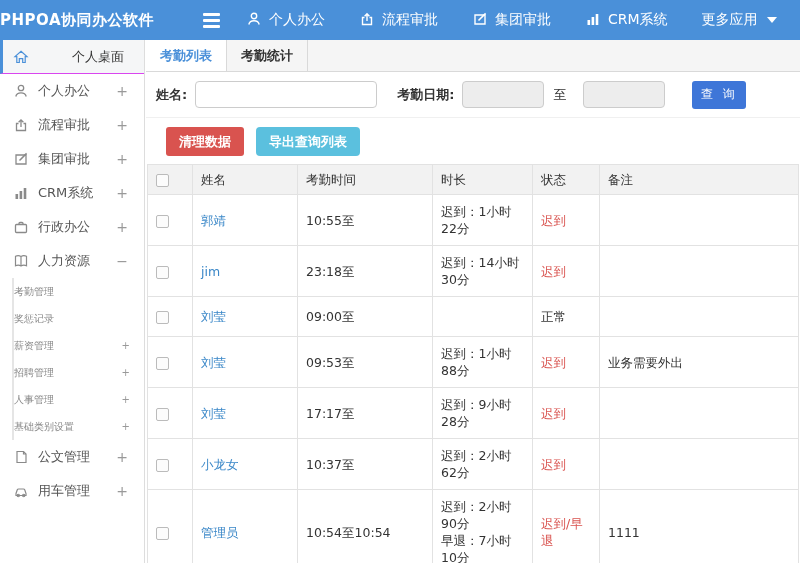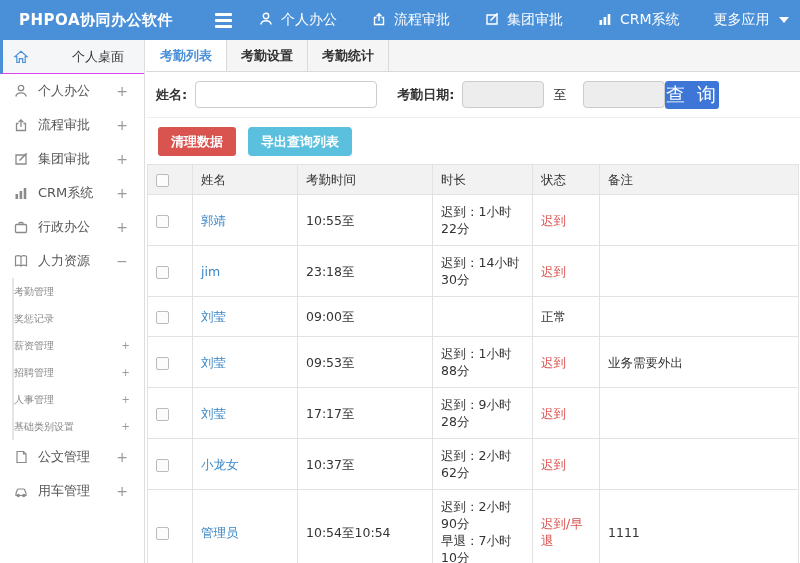--- a/index.html
+++ b/index.html
@@ -2,21 +2,21 @@
 <html><head>
 <meta charset="utf-8">
 <style>
   * { margin:0; padding:0; box-sizing:border-box; }
   html,body { width:800px; height:563px; overflow:hidden;
     font-family:"DejaVu Sans","Liberation Sans",sans-serif; font-size:13px; color:#333; background:#fff; }
 
   
   .topbar { position:absolute; left:0; top:0; width:800px; height:40px;
     background:#4a90d9; display:flex; align-items:center; color:#fff; }
-  .logo { width:145px; padding-left:7px; font-size:15px; font-weight:bold; letter-spacing:.5px; white-space:nowrap;margin-left:12px; }
+  .logo { width:145px; padding-left:0; font-size:15px; font-weight:bold; letter-spacing:.5px; white-space:nowrap; }
   .hamburger { margin-left:58px; margin-right:26px; cursor:pointer; display:flex; flex-direction:column; gap:3px; }
   .hamburger span { display:block; width:17px; height:3px; background:#fff; border-radius:1px; }
   .topnav { display:flex; align-items:center; gap:34px; }
   .topnav-item { display:flex; align-items:center; gap:7px; font-size:14px; cursor:pointer; white-space:nowrap; }
   .topnav-item svg { width:16px; height:16px; }
   .caret-down { width:0; height:0; border-left:5px solid transparent; border-right:5px solid transparent;
     border-top:6px solid #fff; margin-left:2px; }
 
   
   .sidebar { position:absolute; left:0; top:40px; width:145px; height:523px;
@@ -44,26 +44,26 @@
   .tab + .tab { border-left:none; }
 
   .formrow { height:46px; display:flex; align-items:center; padding:0 10px; border-bottom:1px solid #f0f0f0; }
   .formrow label { font-size:13px; color:#333; font-weight:bold; }
   .inp { height:27px; border:1px solid #ccc; border-radius:4px; padding:0 6px; font-size:13px;
     font-family:inherit; background:#fff; }
   .inp-name { width:182px; margin-left:8px; }
   .lbl-date { margin-left:20px; }
   .inp-date { width:82px; background:#ededed; margin-left:8px; }
   .to-label { margin:0 9px; font-size:13px; }
-  .btn-query { margin-left:0; width:54px; height:28px; background:#3e76d8; color:#fff; border:none;
-    border-radius:3px; font-size:19px; font-family:inherit; cursor:pointer; letter-spacing:3px; }
+  .btn-query { margin-left:27px; width:54px; height:28px; background:#3e76d8; color:#fff; border:none;
+    border-radius:3px; font-size:12px; font-family:inherit; cursor:pointer; letter-spacing:3px; }
 
   .actionsrow { padding:9px 12px 8px 12px; display:flex; gap:12px; }
   .btn-danger { background:#d9534f; color:#fff; border:none; border-radius:3px; height:29px; padding:0 13px;
-    font-size:13px; font-weight:bold; font-family:inherit; cursor:pointer; }
+    font-size:13px; font-weight:bold; font-family:inherit; cursor:pointer;margin-left:8px; }
   .btn-info { background:#5bc0de; color:#fff; border:none; border-radius:4px; height:29px; padding:0 13px;
     font-size:13px; font-weight:bold; font-family:inherit; cursor:pointer; }
 
   
   table.list { width:calc(100% - 2px); margin-left:1px; border-collapse:collapse; table-layout:fixed; }
   .list th, .list td { border:1px solid #e2e2e2; font-size:12.5px; text-align:left;
     padding:8px 8px; line-height:17px; vertical-align:middle; overflow:hidden; }
   .list thead th { background:#f2f2f2; color:#333; font-weight:normal; height:30px; padding:6px 8px; }
   .list td { height:40px; }
   .checkbox { display:inline-block; width:13px; height:13px; border:1px solid #bbb; border-radius:2px;
@@ -236,21 +236,20 @@
       </span>
     <span class="s-label">用车管理</span>
     <span class="s-expand">+</span>
   </div>
 </div>
 
 <div class="content">
 
   <div class="tabbar">
     <div class="tab active">考勤列表</div>
-    <div class="tab">考勤设置</div>
     <div class="tab">考勤统计</div>
   </div>
 
   <div class="formrow">
     <label>姓名:</label>
     <input class="inp inp-name" value="" style="">
     <label class="lbl-date">考勤日期:</label>
     <input class="inp inp-date" readonly="" value="" style="">
     <span class="to-label">至</span>
     <input class="inp inp-date" readonly="" value="" style="">

